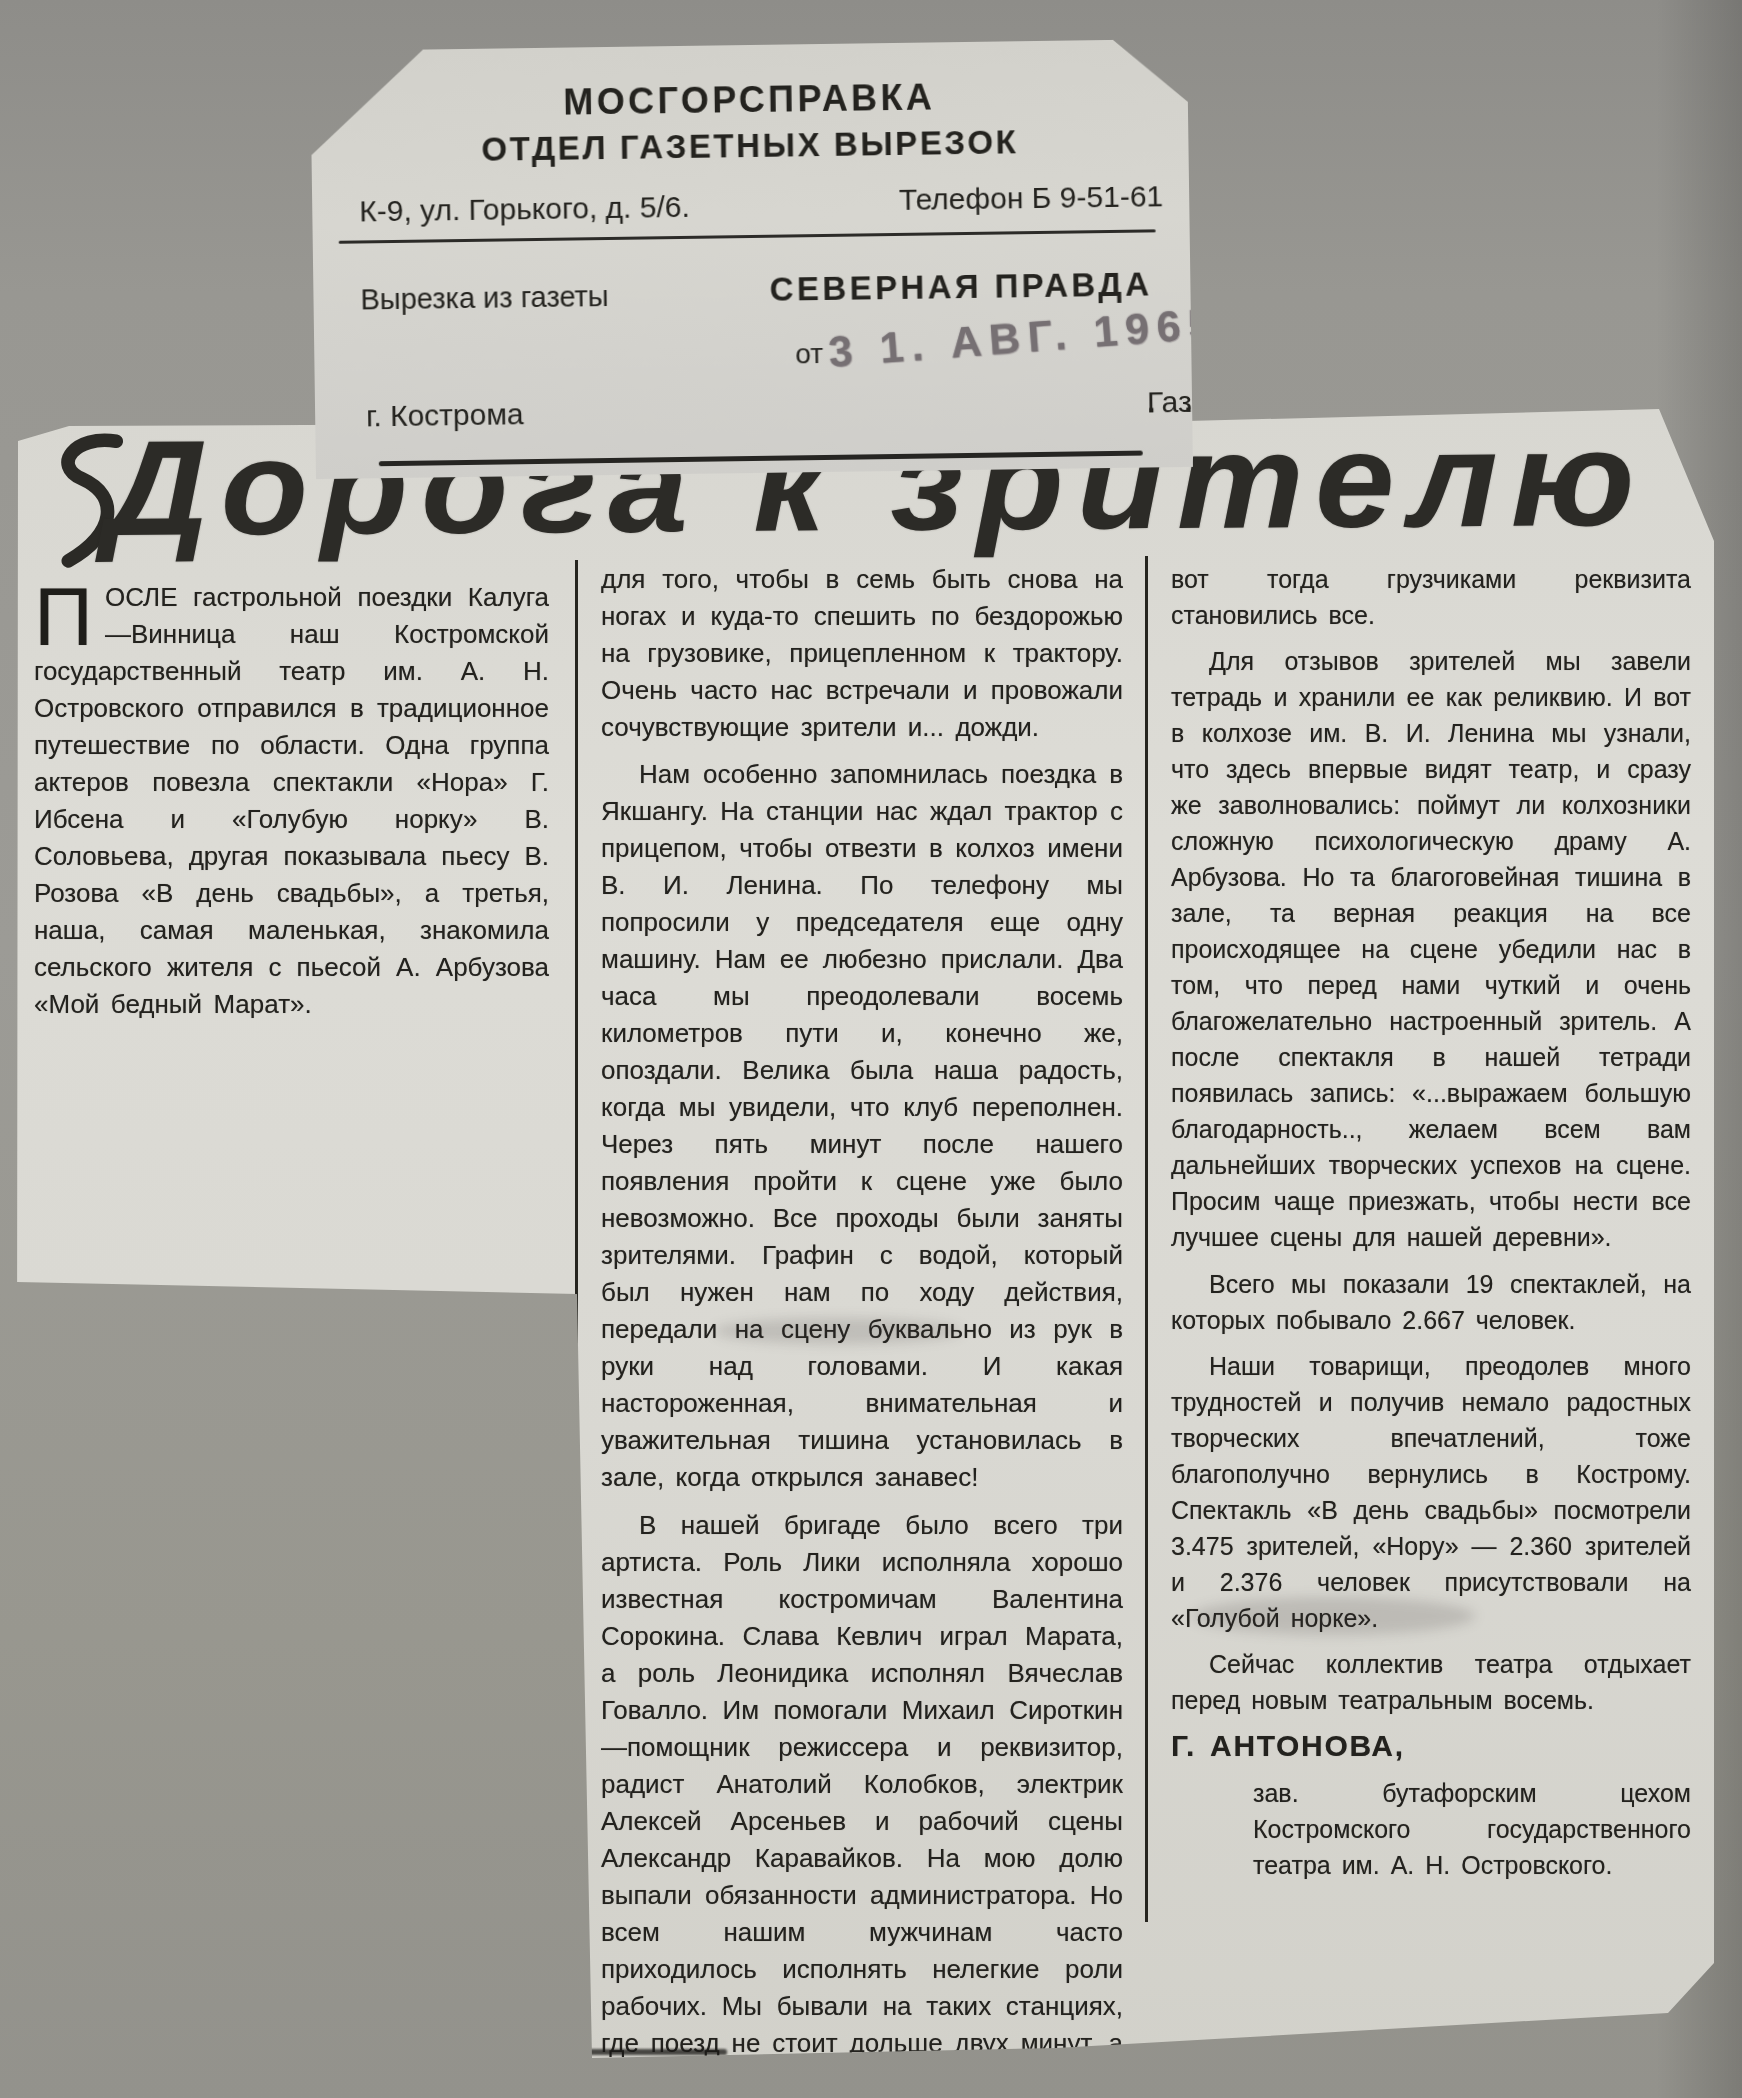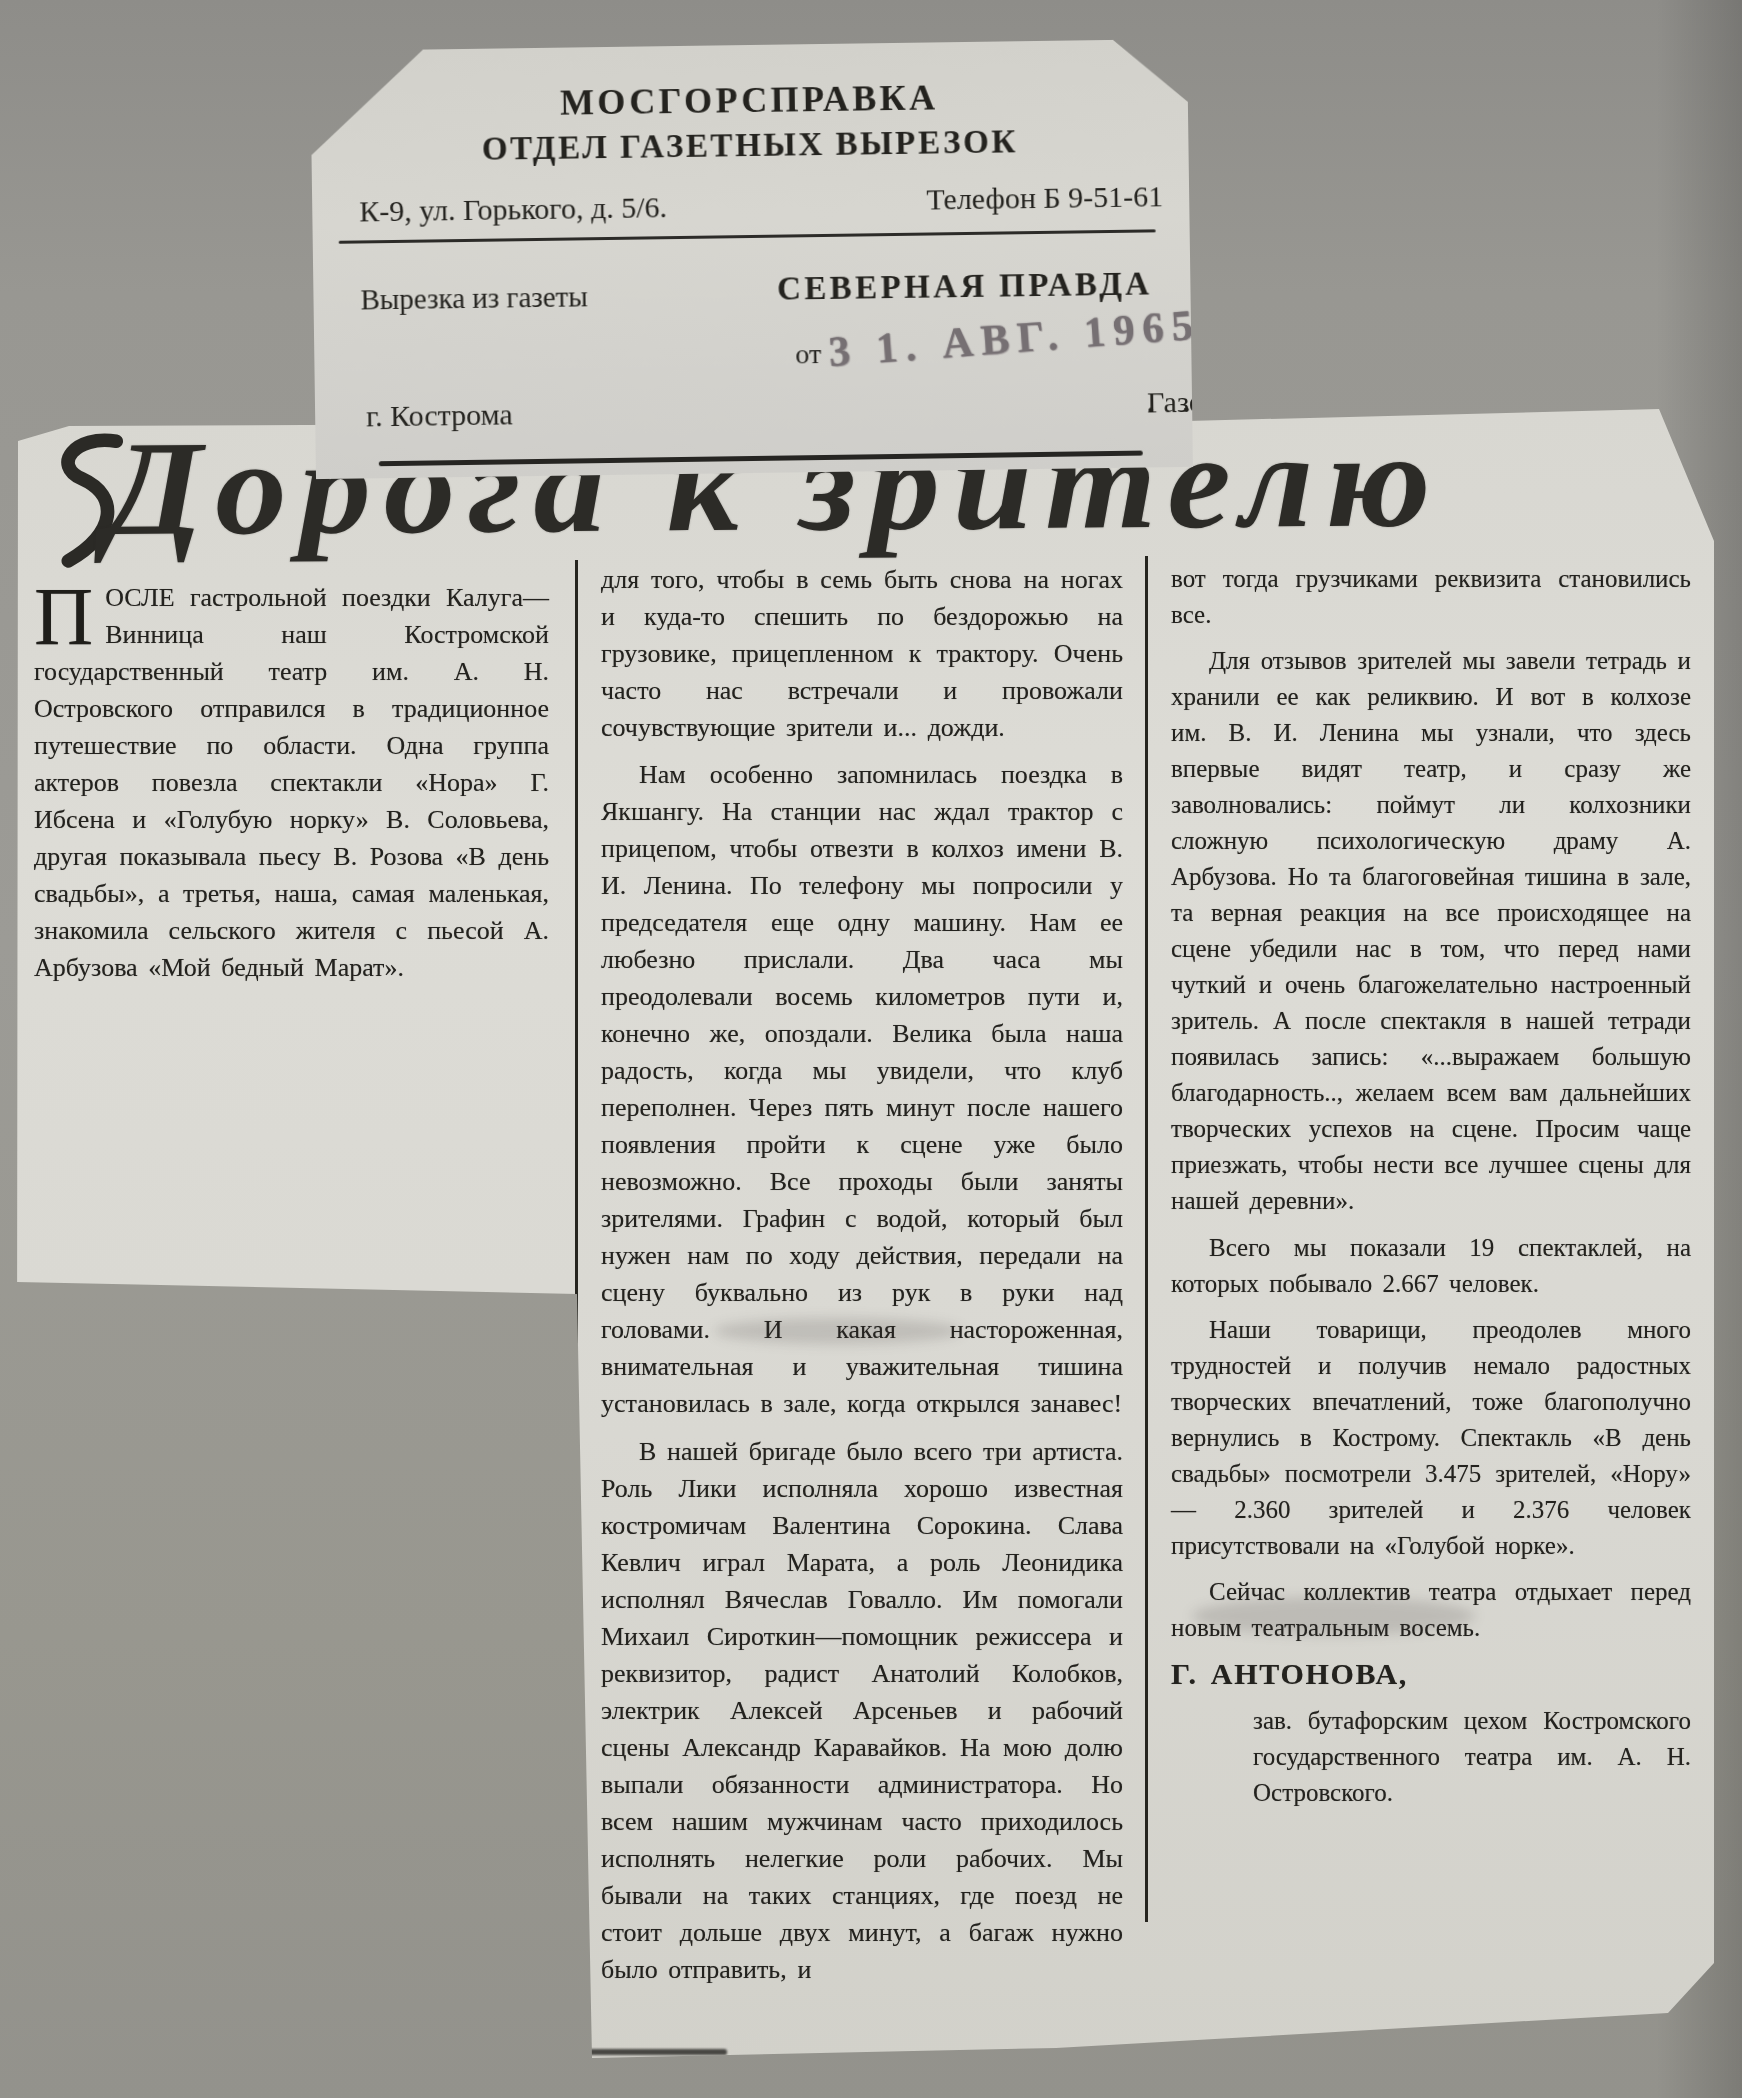--- a/index.html
+++ b/index.html
@@ -1,21 +1,21 @@
 <!DOCTYPE html>
 <html style="font-size:13.7px"><head>
 <meta charset="utf-8">
 <style>
   html,body{margin:0;padding:0;background:#6f6e6a;}
   .scan{
     position:relative; width:1743px; height:2098px; overflow:hidden;
     background:
       linear-gradient(90deg, rgba(0,0,0,0) 95%, rgba(0,0,0,.16) 100%),
       linear-gradient(180deg,#8e8d89 0%, #989792 14%, #9c9b96 45%, #98978f 78%, #93928c 100%);
-    font-family:Liberation Serif, serif;
+    font-family:Liberation Sans, sans-serif;
     color:#24231f;
   }
   
   .slip{
     position:absolute; left:313px; top:45px; width:877px; height:428px;
     background:linear-gradient(180deg,#d2d1cb,#d7d6d0 40%,#cfceca 100%);
     clip-path:polygon(113px 0px, 803px 0px, 877px 63px, 877px 428px, 0px 428px, 0px 104px);
     transform:rotate(-0.8deg);
     filter:drop-shadow(2.6px 4.3px 5.1px rgba(0,0,0,.28));
     z-index:3;

